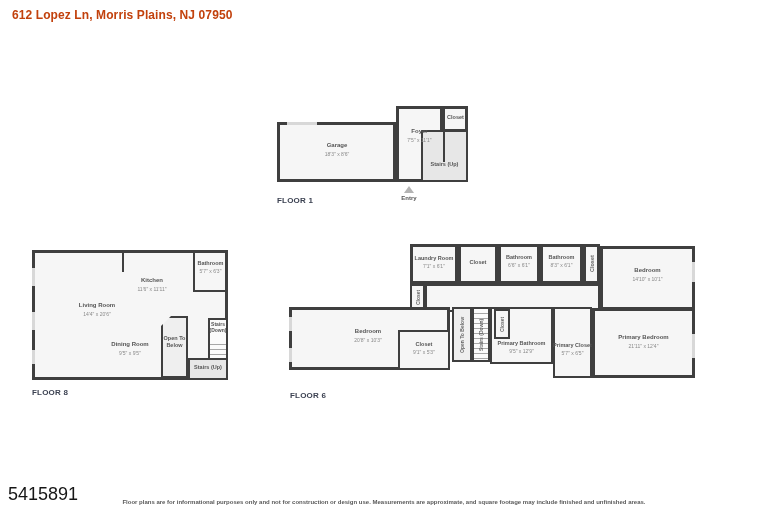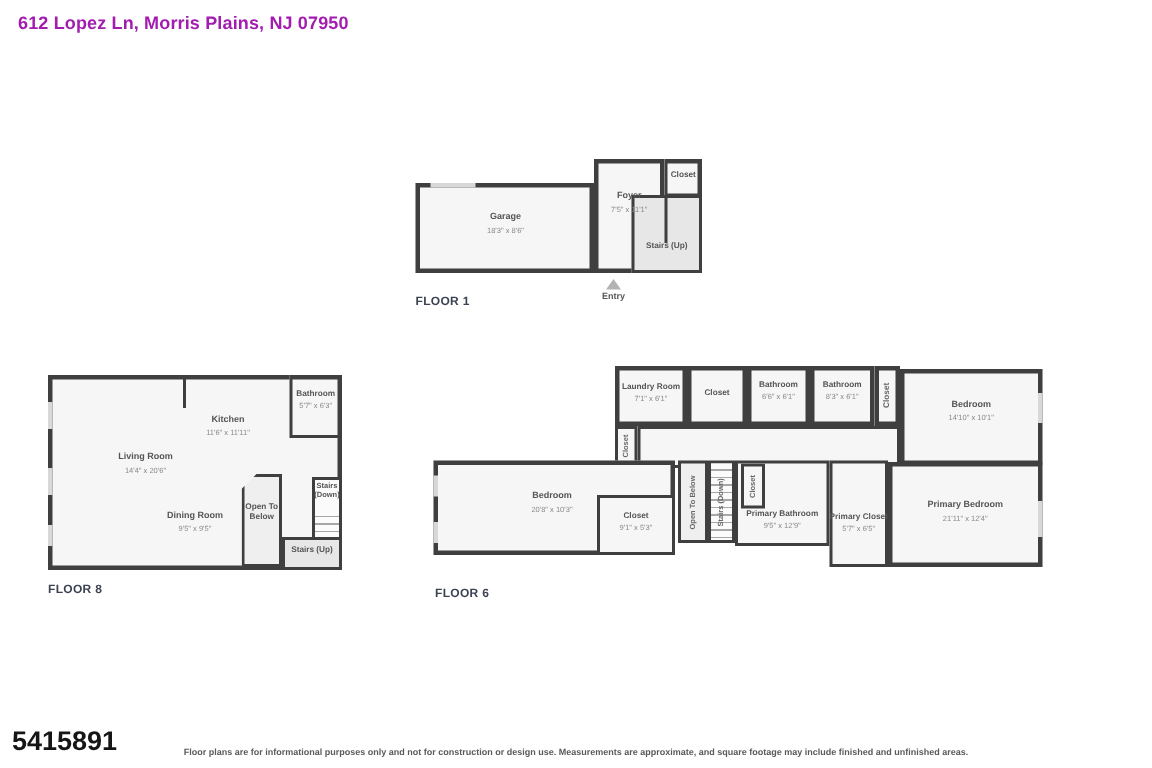--- a/index.html
+++ b/index.html
@@ -1,40 +1,40 @@
 <!DOCTYPE html>
 <html><head>
 <meta charset="utf-8">
 <style>
   html,body{margin:0;padding:0;}
   body{width:768px;height:512px;background:#ffffff;position:relative;overflow:hidden;
        font-family:"Liberation Sans","DejaVu Sans",sans-serif;}
   .abs{position:absolute;box-sizing:border-box;}
-  #title{left:12px;top:8px;font-size:12px;font-weight:700;color:#a21caf;letter-spacing:.1px;}
+  #title{left:12px;top:8px;font-size:12px;font-weight:700;color:#c2410c;letter-spacing:.1px;}
   .floor{position:absolute;}
   .room{position:absolute;box-sizing:border-box;border:2px solid #3f3f3f;background:#f6f6f6;}
   .outer{border-width:3px;}
   .shaded{background:#e7e7e7;}
   .soft{background:#efefef;}
   .lbl{position:absolute;text-align:center;color:#555;font-size:6px;font-weight:600;line-height:1.25;pointer-events:none;}
   .lbl .nm{display:block;}
   .lbl .dims{display:block;font-size:5px;font-weight:400;color:#8a8a8a;margin-top:1px;}
   .sm{font-size:5.5px;}
   .xs{font-size:5px;}
   .vlabel{position:absolute;display:flex;align-items:center;justify-content:center;
           writing-mode:vertical-rl;transform:rotate(180deg);
           font-size:5.5px;font-weight:600;color:#666;pointer-events:none;}
   .wall{position:absolute;background:#3f3f3f;}
   .win{position:absolute;background:#d8d8d8;}
   .floorlbl{position:absolute;font-size:8px;font-weight:700;color:#3c4252;letter-spacing:.2px;}
   .treads{position:absolute;background:repeating-linear-gradient(to bottom,#fbfbfb 0 4px,#a7a7a7 4px 5px);}
   .white{background:#fbfbfb;}
   .tri{position:absolute;width:0;height:0;border-left:5px solid transparent;border-right:5px solid transparent;border-bottom:7px solid #b3b3b3;}
   #entry-label{font-size:6px;font-weight:600;color:#555;text-align:center;}
-  #watermark{left:8px;top:484px;font-size:18px;color:#161616;font-weight:700;}
+  #watermark{left:8px;top:484px;font-size:18px;color:#161616;font-weight:400;}
   #disclaimer{left:0;right:0;top:499px;text-align:center;font-size:6px;font-weight:600;color:#5a5a5a;}
 </style>
 </head>
 <body>
 
 <div class="abs" id="title">612 Lopez Ln, Morris Plains, NJ 07950</div>
 
 <div class="floor" style="left:277px;top:106px;width:191px;height:102px;">
   <div class="room outer" style="left:0;top:16px;width:119px;height:60px;"></div>
   <div class="room outer" style="left:119px;top:0;width:47px;height:76px;"></div>

